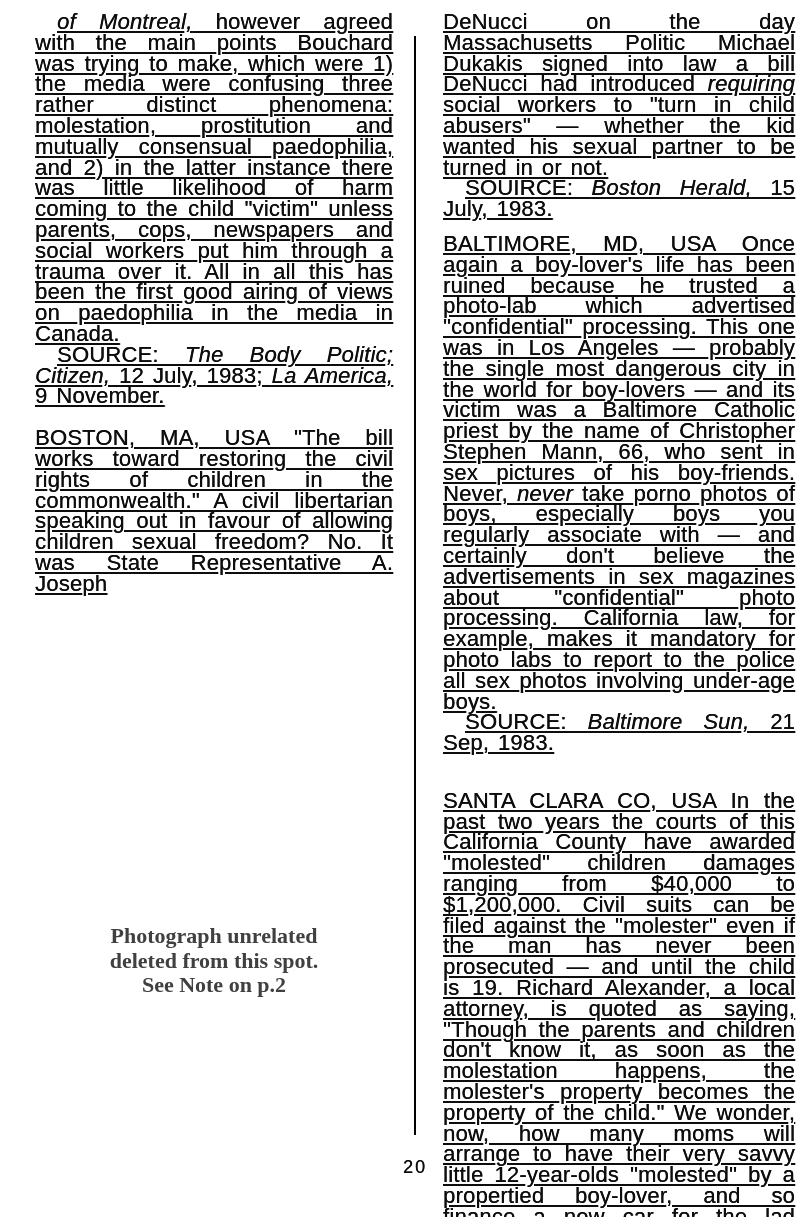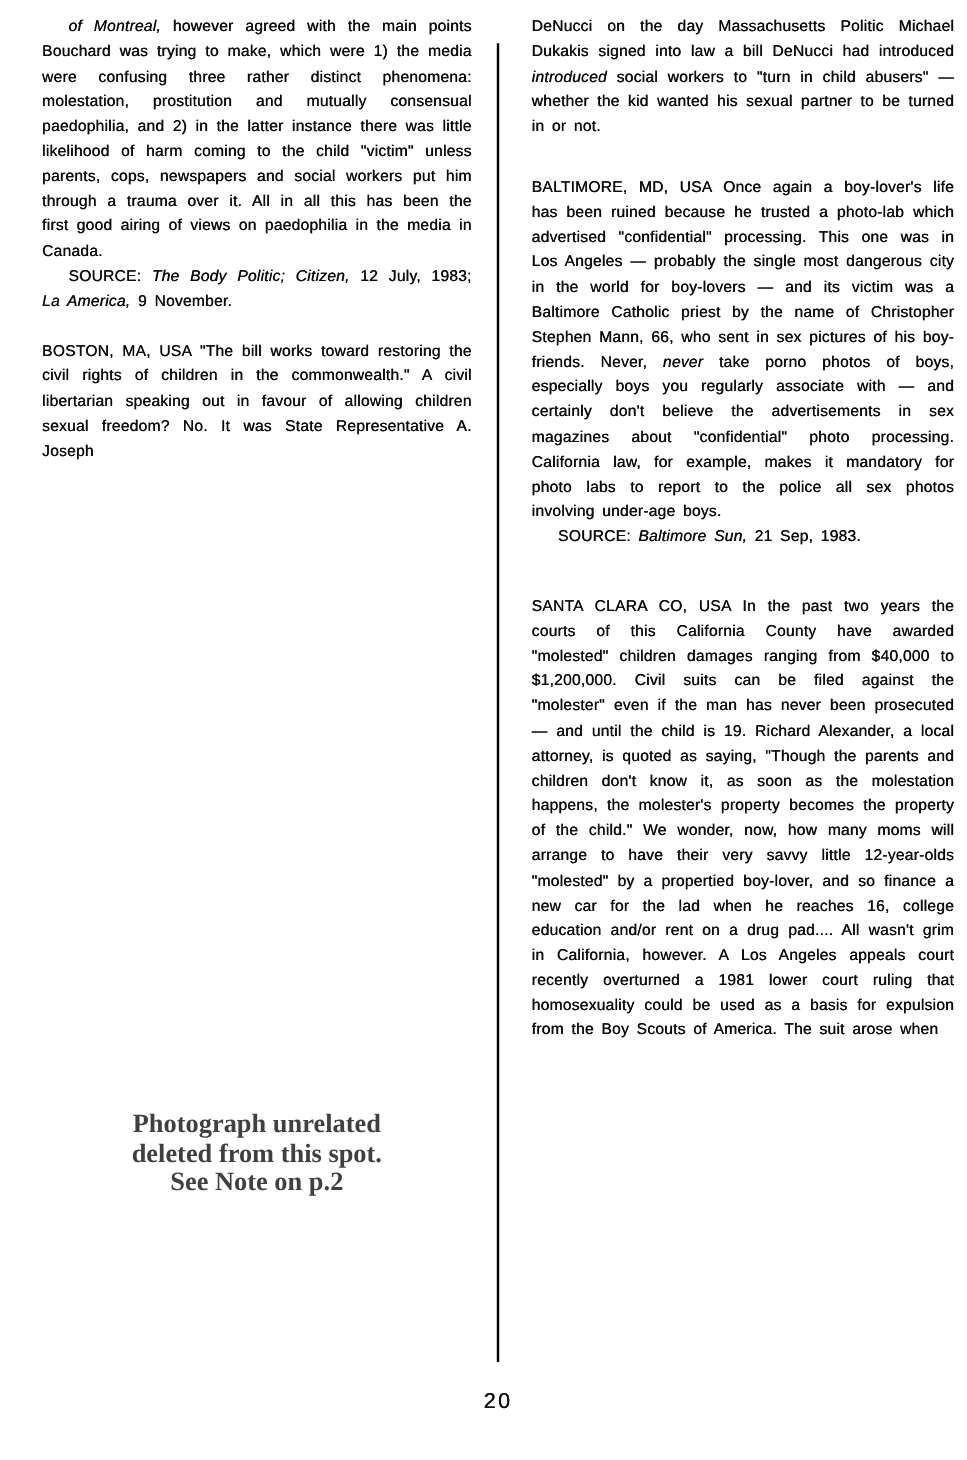--- a/index.html
+++ b/index.html
@@ -10,30 +10,31 @@
     background: #ffffff;
     color: #0d0d0d;
     font-family: "Liberation Sans", sans-serif;
     overflow: hidden;
   }
   .col { position: absolute; top: 12px; }
   .col-left  { left: 35px;  width: 358px; }
   .col-right { left: 443px; width: 352px; }
   .para {
     margin: 0;
-    font-size: 13px;
+    font-size: 22px;
     line-height: 20.8px;
     text-align: justify;
     letter-spacing: 0.2px;
     word-spacing: 2.5px;
     text-shadow: 0.3px 0 0 currentColor; 
+    text-decoration: underline;
   }
   .indent { text-indent: 22px; }
   .gap-sm { margin-top: 21px; }
-  .gap-md { margin-top: 30px; }
+  .gap-md { margin-top: 14px; }
   .gap-lg { margin-top: 37px; }
   .it { font-style: italic; }
   .photo-note {
     position: absolute;
     top: 912px;
     left: 0;
     width: 100%;
     text-align: center;
     font-family: "Liberation Serif", serif;
     font-weight: bold;
@@ -74,21 +75,22 @@
     <div class="photo-note">
       <div>Photograph unrelated</div>
       <div>deleted from this spot.</div>
       <div>See Note on p.2</div>
     </div>
   </section>
 
   <div class="divider"></div>
 
   <section class="col col-right">
-    <p class="para"><span>DeNucci on the day Massachusetts Politic Michael Dukakis signed into law a bill DeNucci had introduced </span><span class="it">introduced</span><span> social workers to "turn in child abusers" — whether the kid wanted his sexual partner to be turned in or not.</span></p>
+    <p class="para"><span>DeNucci on the day Massachusetts Politic Michael Dukakis signed into law a bill DeNucci had introduced </span><span class="it">requiring</span><span> social workers to "turn in child abusers" — whether the kid wanted his sexual partner to be turned in or not.</span></p>
+    <p class="para indent"><span>SOUIRCE: </span><span class="it">Boston Herald,</span><span> 15 July, 1983.</span></p>
     <p class="para gap-md"><span>BALTIMORE, MD, USA Once again a boy-lover's life has been ruined because he trusted a photo-lab which advertised "confidential" processing. This one was in Los Angeles — probably the single most dangerous city in the world for boy-lovers — and its victim was a Baltimore Catholic priest by the name of Christopher Stephen Mann, 66, who sent in sex pictures of his boy-friends. Never, </span><span class="it">never</span><span> take porno photos of boys, especially boys you regularly associate with — and certainly don't believe the advertisements in sex magazines about "confidential" photo processing. California law, for example, makes it mandatory for photo labs to report to the police all sex photos involving under-age boys.</span></p>
     <p class="para indent"><span>SOURCE: </span><span class="it">Baltimore Sun,</span><span> 21 Sep, 1983.</span></p>
     <p class="para gap-lg"><span>SANTA CLARA CO, USA In the past two years the courts of this California County have awarded "molested" children damages ranging from $40,000 to $1,200,000. Civil suits can be filed against the "molester" even if the man has never been prosecuted — and until the child is 19. Richard Alexander, a local attorney, is quoted as saying, "Though the parents and children don't know it, as soon as the molestation happens, the molester's property becomes the property of the child." We wonder, now, how many moms will arrange to have their very savvy little 12-year-olds "molested" by a propertied boy-lover, and so finance a new car for the lad when he reaches 16, college education and/or rent on a drug pad.... All wasn't grim in California, however. A Los Angeles appeals court recently overturned a 1981 lower court ruling that homosexuality could be used as a basis for expulsion from the Boy Scouts of America. The suit arose when</span></p>
   </section>
 
   <div class="page-number">20</div>
 
 </div>
 
 </body></html>

